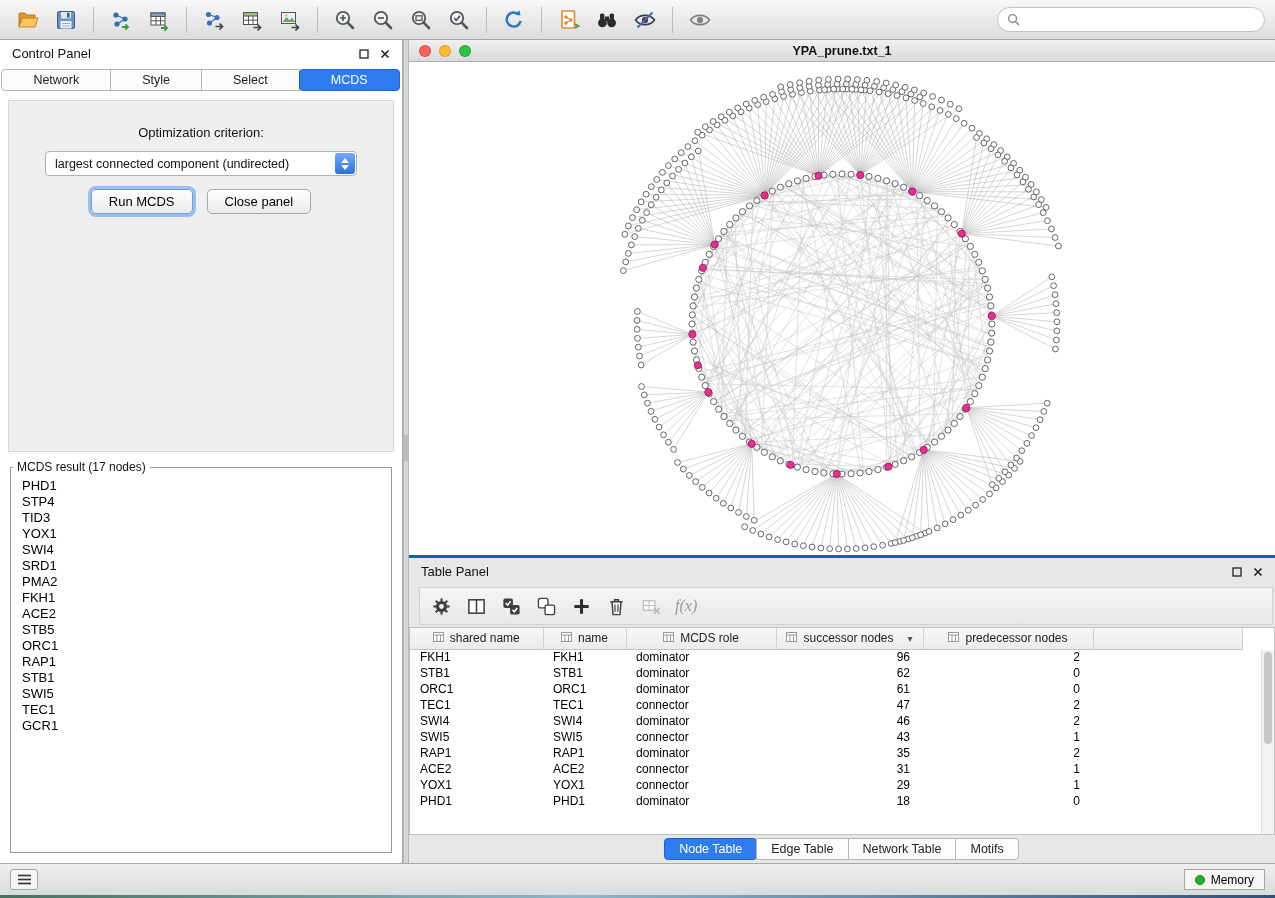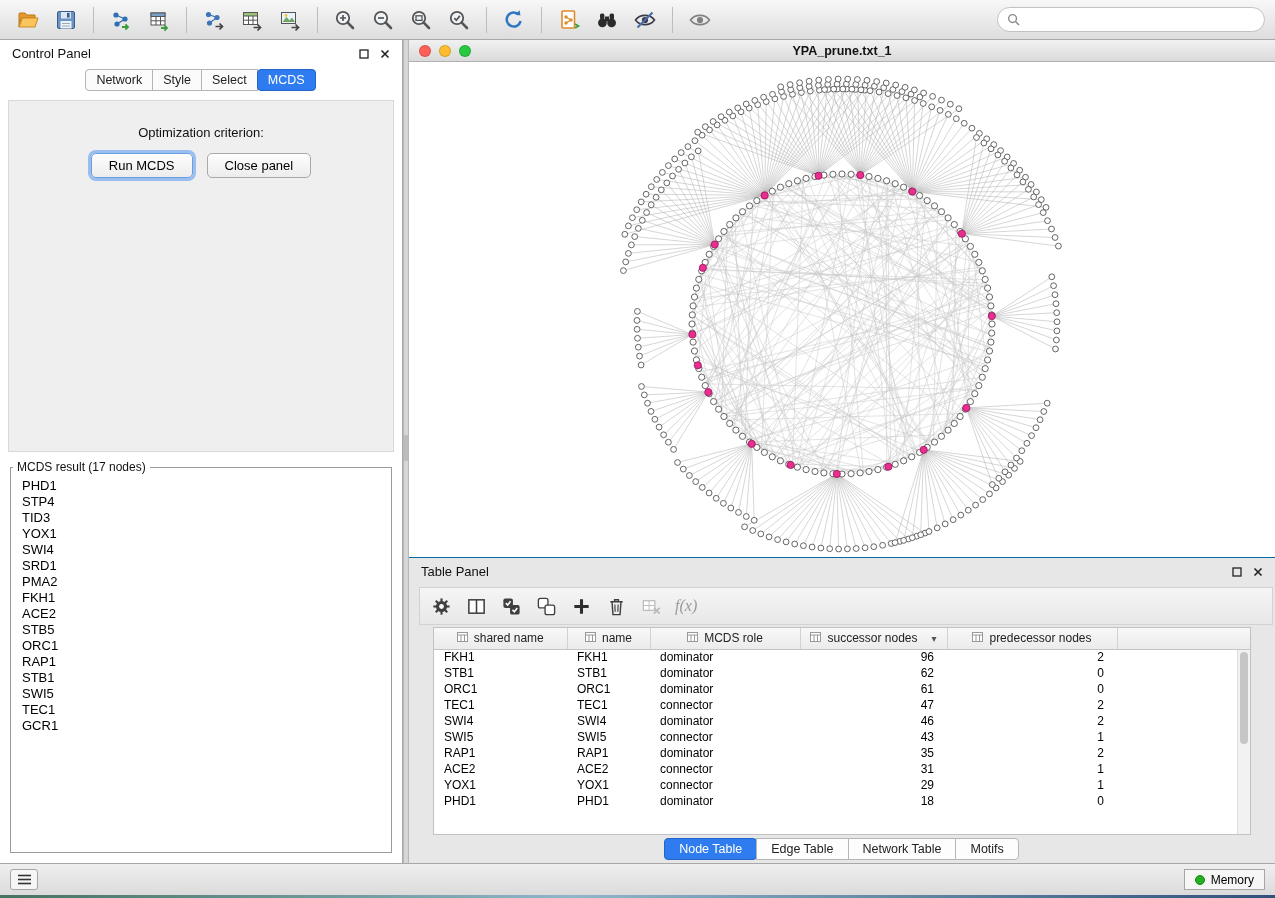--- a/index.html
+++ b/index.html
@@ -18,21 +18,21 @@
 
   
   .main { display:flex; height:823px; }
 
   
   .left-panel { width:403px; background:#ffffff; border-right:1px solid #a8a8a8; display:flex; flex-direction:column; }
   .panel-titlebar { height:27px; display:flex; align-items:center; padding:0 12px; font-size:13px; color:#111; flex:0 0 auto; }
   .win-ctrls { margin-left:auto; display:flex; gap:11px; align-items:center; }
   .win-ctrls svg { display:block; cursor:pointer; }
   .cp-tabs { display:flex; justify-content:center; padding:2px 0 7px; flex:0 0 auto; }
-  .cp-tab { font-size:12.5px; padding:3px 10px; background:#fbfbfb; border:1px solid #b4b4b4; margin-left:-1px; color:#222; cursor:pointer; font-family:"Liberation Sans", sans-serif; }
+  .cp-tab { font-size:12.5px; padding:3px 31px; background:#fbfbfb; border:1px solid #b4b4b4; margin-left:-1px; color:#222; cursor:pointer; font-family:"Liberation Sans", sans-serif; }
   .cp-tab:first-child { border-radius:4px 0 0 4px; }
   .cp-tab:last-child { border-radius:0 4px 4px 0; }
   .cp-tab.sel { background:#2f7cf0; color:#fff; border-color:#2463c8; border-radius:4px;text-align:center; }
   .cp-card { margin:2px 8px 6px; background:#efefef; border:1px solid #d8d8d8; height:352px; flex:0 0 auto; }
   .opt-label { text-align:center; margin-top:24px; font-size:13px; }
   .combo { margin:11px auto 0; width:312px; height:25px; background:#fff; border:1px solid #b2b2b2; border-radius:4px;
            display:flex; align-items:center; font-size:12.5px; padding-left:9px; position:relative; cursor:pointer; }
   .combo-stepper { position:absolute; right:1px; top:1px; bottom:1px; width:20px; border-radius:3px;
                    background:linear-gradient(#71a9f9,#2e6fe0); display:flex; flex-direction:column; align-items:center; justify-content:center; gap:2px; }
   .btn-row { display:flex; justify-content:center; gap:14px; margin-top:13px; }
@@ -42,37 +42,37 @@
   fieldset.mcds { margin:2px 10px 10px; flex:1 1 auto; border:1px solid #9a9a9a; background:#fff; padding:0 2px 2px; overflow:hidden; }
   fieldset.mcds legend { font-size:12px; padding:0 4px; color:#111; }
   .mcds-list { height:100%; padding:4px 0 0 9px; font-size:13px; line-height:16px; color:#000; overflow:hidden; }
 
   
   .splitter { width:6px; background:#d6d6d6; border-left:1px solid #b8b8b8; border-right:1px solid #b8b8b8; position:relative; cursor:col-resize; }
   .splitter .sthumb { position:absolute; top:395px; left:0; right:0; height:26px; background:#bcbcbc; }
 
   
   .right-col { flex:1; display:flex; flex-direction:column; background:#e7e7e7; min-width:0; }
-  .network-window { height:518px; display:flex; flex-direction:column; border-bottom:1px solid #0369a1; flex:0 0 auto; }
+  .network-window { height:518px; display:flex; flex-direction:column; border-bottom:3px solid #0369a1; flex:0 0 auto; }
   .net-titlebar { height:22px; background:linear-gradient(#f1f1f1,#dadada); border-bottom:1px solid #b0b0b0;
                   display:flex; align-items:center; position:relative; flex:0 0 auto; }
   .traffic { position:absolute; left:10px; display:flex; gap:8px; }
   .light { width:12px; height:12px; border-radius:50%; border:1px solid rgba(0,0,0,.15); cursor:pointer; }
   .light.red { background:#ff5f57; } .light.yellow { background:#febc2e; } .light.green { background:#28c840; }
   .net-title { margin:0 auto; font-size:12.5px; font-weight:bold; color:#111; }
   .net-canvas { flex:1; background:#fff; overflow:hidden; }
 
   
   .table-panel { flex:1; display:flex; flex-direction:column; background:#e7e7e7; }
   .tp-toolbar { height:38px; display:flex; align-items:center; gap:5px; padding:0 6px; margin:2px 2px 2px 10px;
                 background:linear-gradient(#f5f5f5,#e8e8e8); border:1px solid #d2d2d2; flex:0 0 auto; }
   .tp-btn { background:none; border:none; width:30px; height:28px; display:flex; align-items:center; justify-content:center; cursor:pointer; }
   .tp-btn svg { width:21px; height:21px; }
   .fx { font-family:"Liberation Serif", serif; font-style:italic; font-size:16px; color:#9a9a9a; padding:0 4px; }
-  .table-wrap { margin:0 24px; background:#fff; border:1px solid #c2c2c2; position:relative; flex:1 1 auto; overflow:hidden; }
+  .table-wrap { margin:0 0; background:#fff; border:1px solid #c2c2c2; position:relative; flex:1 1 auto; overflow:hidden; }
   table.data { border-collapse:collapse; table-layout:fixed; width:833px; }
   table.data th { height:21px; background:linear-gradient(#f8f8f8,#ebebeb); border-right:1px solid #d2d2d2; border-bottom:1px solid #c4c4c4;
        font-weight:normal; font-size:12px; color:#222; cursor:pointer; }
   .th-inner { display:flex; align-items:center; justify-content:center; gap:6px; }
   .th-dd { color:#555; font-size:10px; margin-left:8px; }
   table.data td { height:16px; font-size:12px; padding:0 10px; white-space:nowrap; overflow:hidden; color:#000; }
   table.data td.num { text-align:right; padding-right:13px; }
   .vscroll { position:absolute; top:22px; right:0; bottom:0; width:13px; background:#f2f2f2; border-left:1px solid #ddd; }
   .vthumb { margin:2px; height:92px; background:#c6c6c6; border-radius:5px; cursor:pointer; }
   .table-tabs { height:28px; display:flex; align-items:center; justify-content:center; flex:0 0 auto; }
@@ -253,20 +253,31 @@
       </span>
     </div>
     <div class="cp-tabs">
         <button class="cp-tab">Network</button>
         <button class="cp-tab">Style</button>
         <button class="cp-tab">Select</button>
         <button class="cp-tab sel">MCDS</button>
       </div>
     <div class="cp-card">
       <div class="opt-label">Optimization criterion:</div>
+      <div class="combo">
+        <span>largest connected component (undirected)</span>
+        <span class="combo-stepper">
+          <svg width="8" height="5" viewBox="0 0 8 5">
+              <path d="M4 0 L8 5 H0 Z" fill="#fff"></path>
+            </svg>
+          <svg width="8" height="5" viewBox="0 0 8 5">
+              <path d="M4 5 L0 0 H8 Z" fill="#fff"></path>
+            </svg>
+        </span>
+      </div>
       <div class="btn-row">
         <button class="btn focused">Run MCDS</button>
         <button class="btn">Close panel</button>
       </div>
     </div>
     <fieldset class="mcds">
       <legend>MCDS result (17 nodes)</legend>
       <div class="mcds-list">
           <div>PHD1</div>
           <div>STP4</div>

